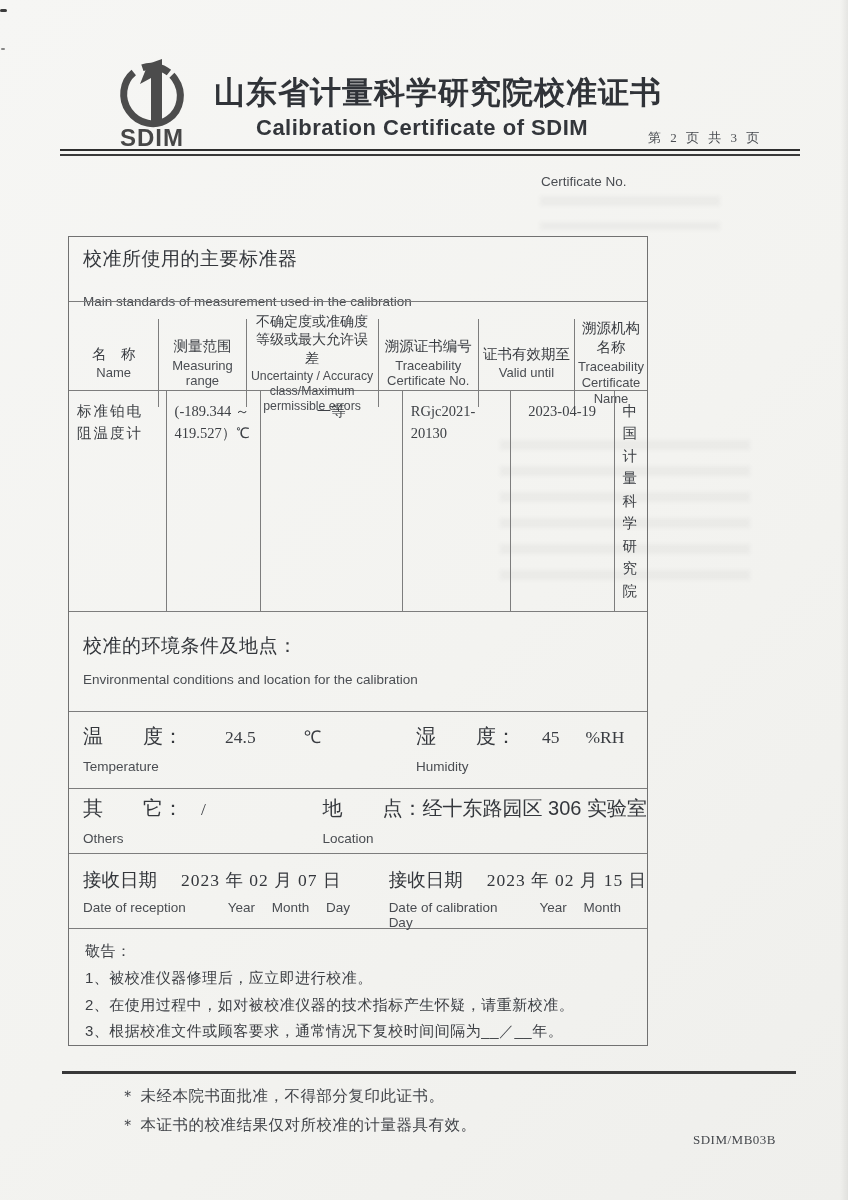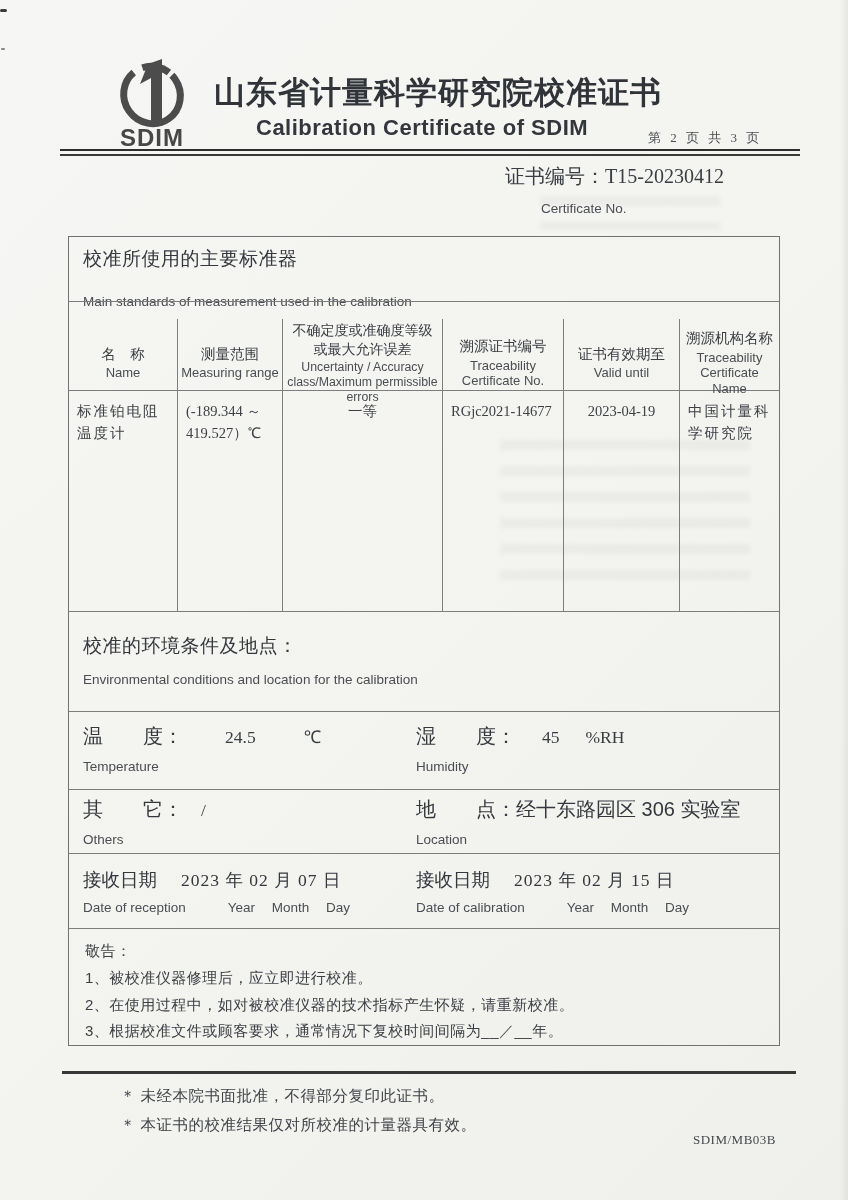--- a/index.html
+++ b/index.html
@@ -46,21 +46,21 @@
   }
   .cert-no-block { position: absolute; left: 505px; top: 163px; width: 280px; }
   .cert-no-zh {
     font-family: "Liberation Serif", serif;
     font-size: 20px; color: #3a3d42; white-space: nowrap;
   }
   .cert-no-en { font-size: 13.5px; color: #4a4d52; margin: 11px 0 0 36px; }
 
   
   .box {
-    position: absolute; left: 68px; top: 236px; width: 712px; height: 810px;
+    position: absolute; left: 68px; top: 236px; width: 580px; height: 810px;
     border: 1px solid #717171;
     display: flex; flex-direction: column;
   }
   .sec-title-zh { font-size: 19px; color: #34373c; letter-spacing: 0.5px; }
   .sec-title-en { font-size: 13.5px; color: #4a4d52; margin-top: 22px; }
   .sec-standards { height: 64px; padding: 9px 14px 0; }
 
   .std-table { height: 312px; display: flex; flex-direction: column; border-bottom: 1px solid #7d7d7d; }
   .thead { display: flex; height: 90px; border-top: 1px solid #7d7d7d; border-bottom: 1px solid #7d7d7d; }
   .tbody { display: flex; flex: 1; }
@@ -148,21 +148,20 @@
       <text x="56" y="88" text-anchor="middle" font-family="Liberation Sans, sans-serif" font-size="24" font-weight="700" letter-spacing="1" fill="#474747">SDIM</text>
     </svg>
   </div>
 
   <div class="title-zh">山东省计量科学研究院校准证书</div>
   <div class="title-en">Calibration Certificate of SDIM</div>
   <div class="page-info">第 2 页 共 3 页</div>
   <div class="double-rule"></div>
 
   <div class="cert-no-block">
-    <div class="cert-no-zh"><span>证书编号：</span><span>T15-20230412</span></div>
     <div class="cert-no-en">Certificate No.</div>
   </div>
 
   <div class="box">
 
     <div class="sec-standards">
       <div class="sec-title-zh">校准所使用的主要标准器</div>
       <div class="sec-title-en">Main standards of measurement used in the calibration</div>
     </div>
 
@@ -190,21 +189,21 @@
         </div>
         <div class="c c6 th">
           <span class="zh">溯源机构名称</span>
           <span class="en">Traceability Certificate Name</span>
         </div>
       </div>
       <div class="tbody">
         <div class="c c1 td zh-cell">标准铂电阻温度计</div>
         <div class="c c2 td">(-189.344 ～ 419.527）℃</div>
         <div class="c c3 td center">一等</div>
-        <div class="c c4 td">RGjc2021-14677</div>
+        <div class="c c4 td">RGjc2021-20130</div>
         <div class="c c5 td center">2023-04-19</div>
         <div class="c c6 td zh-cell">中国计量科学研究院</div>
       </div>
     </div>
 
     <div class="sec-env">
       <div class="sec-title-zh">校准的环境条件及地点：</div>
       <div class="sec-title-en">Environmental conditions and location for the calibration</div>
     </div>
 

